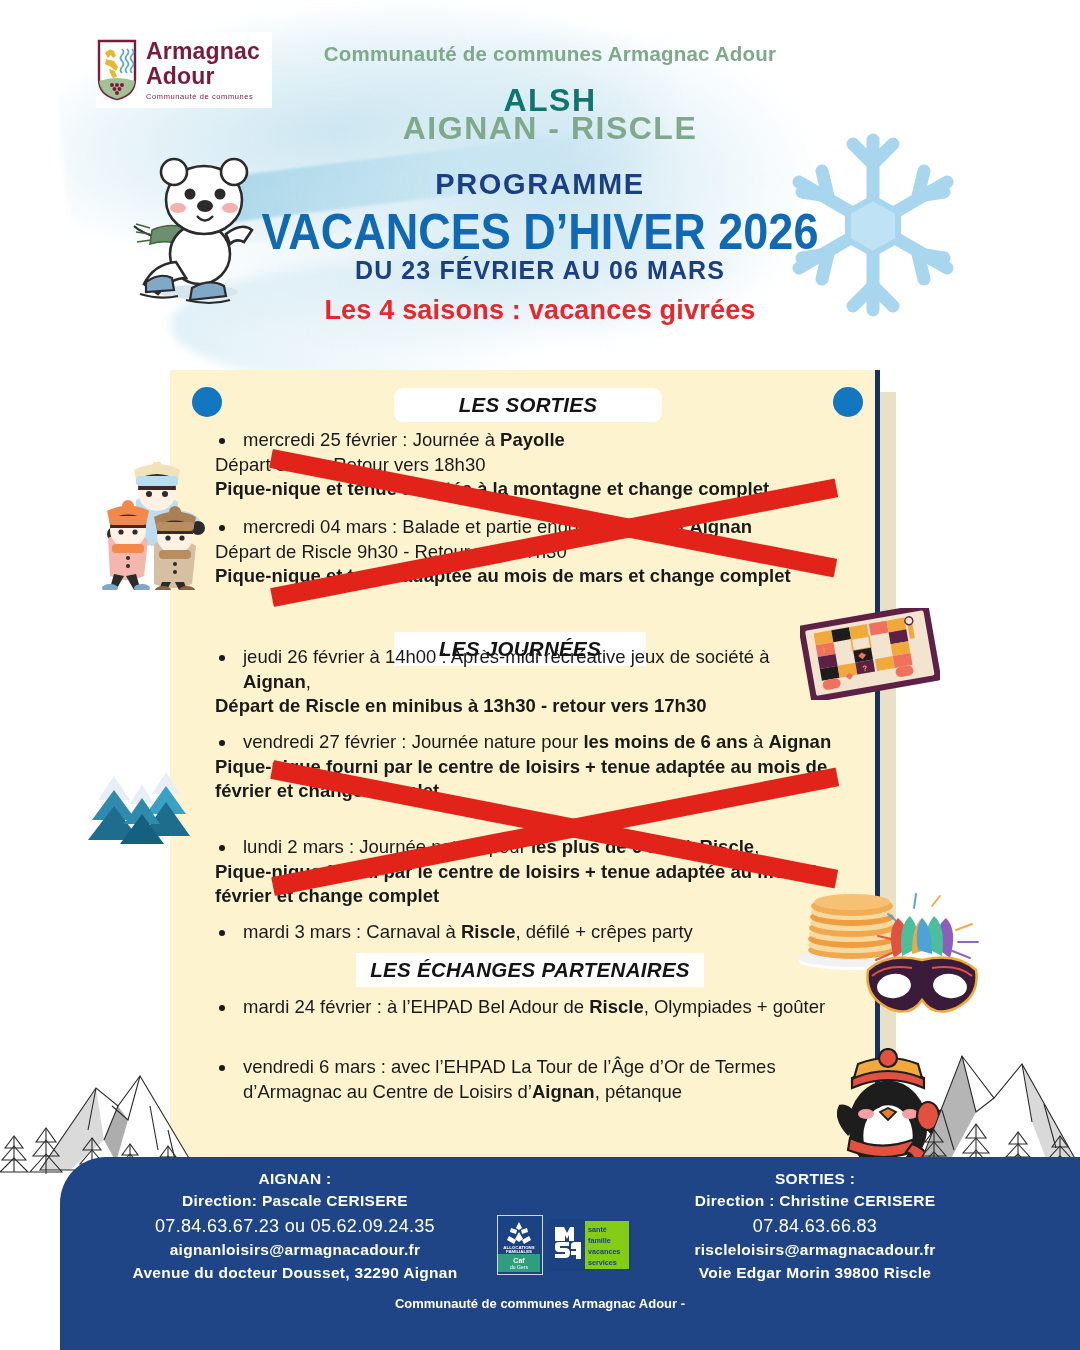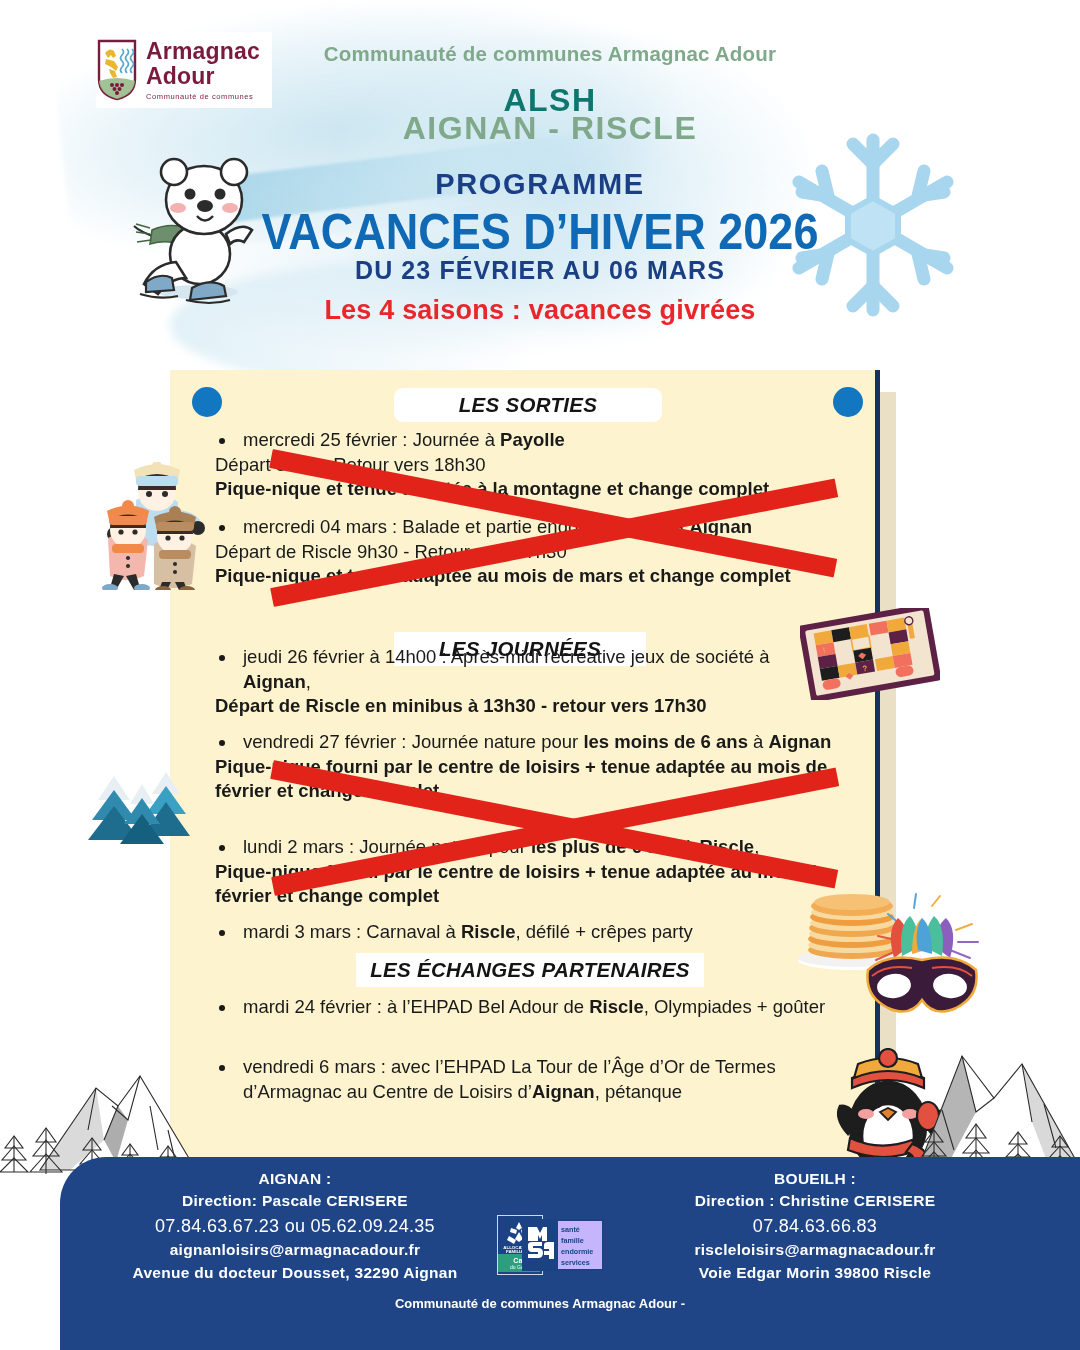--- a/index.html
+++ b/index.html
@@ -97,21 +97,21 @@
     background:#1f4586;border-top-left-radius:46px;}
   .fcol{position:absolute;text-align:center;color:#fff;}
   .fcol .t{font-size:15.5px;font-weight:bold;letter-spacing:.3px;line-height:1.45;}
   .fcol .p{font-size:18px;font-weight:normal;letter-spacing:.3px;line-height:1.45;}
   .fa{left:80px;top:1168px;width:430px;}
   .fb{left:600px;top:1168px;width:430px;}
   .fbottom{position:absolute;left:160px;top:1294px;width:760px;text-align:center;
     color:#fff;font-size:13px;font-weight:bold;line-height:1.6;}
   .caf{position:absolute;left:497px;top:1215px;width:44px;height:58px;background:#1b4283;
        border:1px solid #cfd9ea;}
-  .msa{position:absolute;left:522px;top:1219px;width:78px;height:48px;background:#c4b5fd;
+  .msa{position:absolute;left:549px;top:1219px;width:78px;height:48px;background:#84cc16;
        border:2px solid #1b4283;display:flex;}
   .msa .m{width:34px;background:#1b4283;}
   .msa .words{flex:1;font-size:7.2px;color:#1b4283;font-weight:bold;line-height:1.55;padding:3px 0 0 3px;}
 </style>
 </head>
 <body>
 
 <div class="poster">
 
   <div class="wash wash1"></div>
@@ -588,21 +588,21 @@
 
   <div class="fcol fa">
     <div class="t">AIGNAN :</div>
     <div class="t">Direction: Pascale CERISERE</div>
     <div class="p">07.84.63.67.23 ou 05.62.09.24.35</div>
     <div class="t">aignanloisirs@armagnacadour.fr</div>
     <div class="t">Avenue du docteur Dousset, 32290 Aignan</div>
   </div>
 
   <div class="fcol fb">
-    <div class="t">BOUEILH :</div>
+    <div class="t">SORTIES :</div>
     <div class="t">Direction : Christine CERISERE</div>
     <div class="p">07.84.63.66.83</div>
     <div class="t">riscleloisirs@armagnacadour.fr</div>
     <div class="t">Voie Edgar Morin 39800 Riscle</div>
   </div>
 
   <div class="caf">
     <svg width="42" height="56" viewBox="0 0 42 56">
       <rect x="0" y="0" width="42" height="38" fill="#1b4283"></rect>
       <g fill="#ffffff">
@@ -628,21 +628,21 @@
           <path d="M4 6 h5 v14 h-5z"></path>
             <path d="M9 6 h4 l3 6 3 -6 h4 v14 h-5 v-6 l-2 4 -2 -4 v6 h-5z"></path>
           <path d="M4 24 q0 -3 4 -3 h10 v4 h-9 v2 h5 q5 0 5 5 q0 5 -5 5 h-10 v-4 h10 v-2 h-6 q-4 0 -4 -4z"></path>
           <path d="M20 24 q0 -3 4 -3 h6 v17 h-5 v-4 h-5 v-4 h5 v-2 h-5z"></path>
         </g>
       </svg>
     </div>
     <div class="words">
       <div>santé</div>
       <div>famille</div>
-      <div>endormie</div>
+      <div>vacances</div>
       <div>services</div>
     </div>
   </div>
 
   <div class="fbottom">
     <div>Communauté de communes Armagnac Adour -</div>
   </div>
 
 </div>
 

